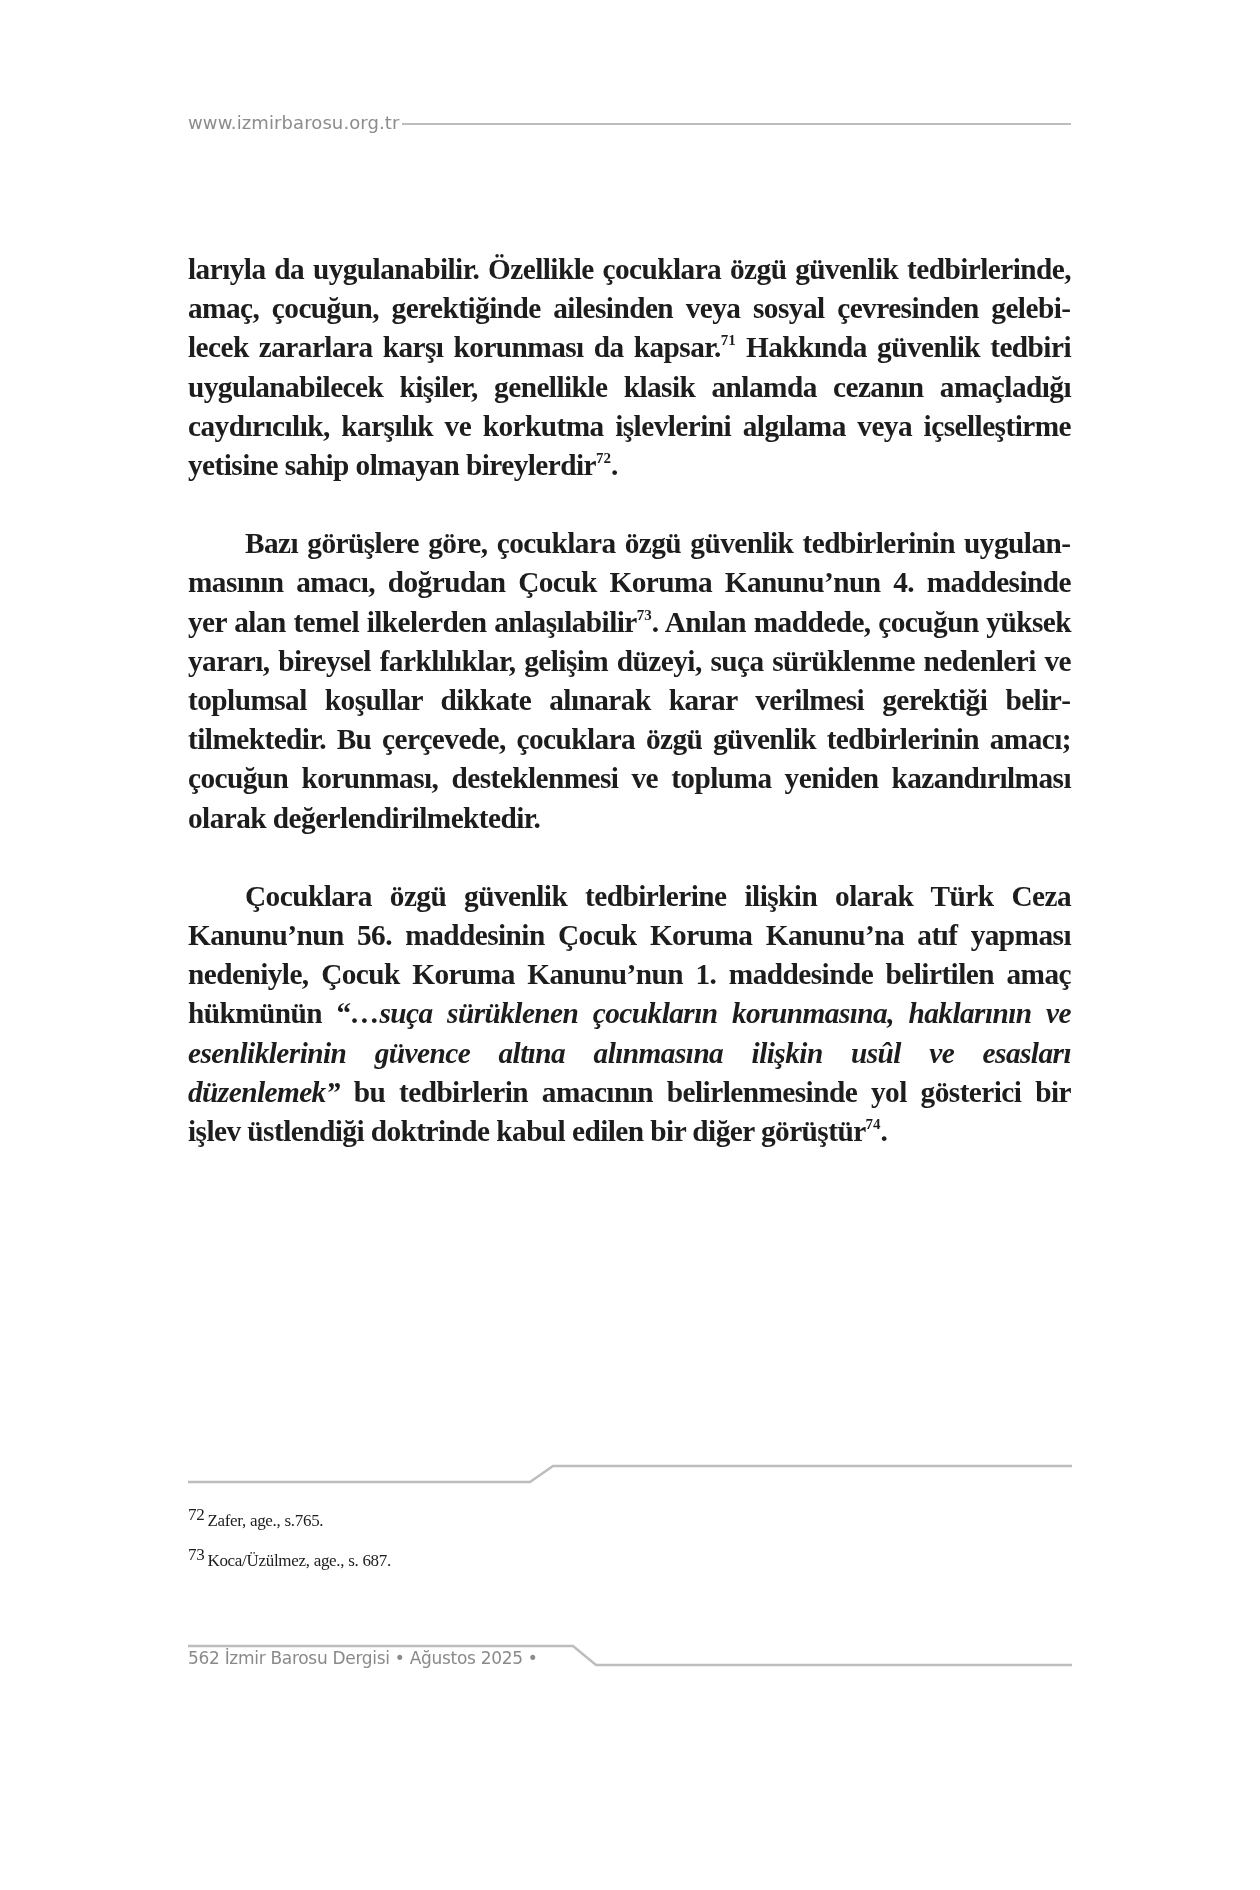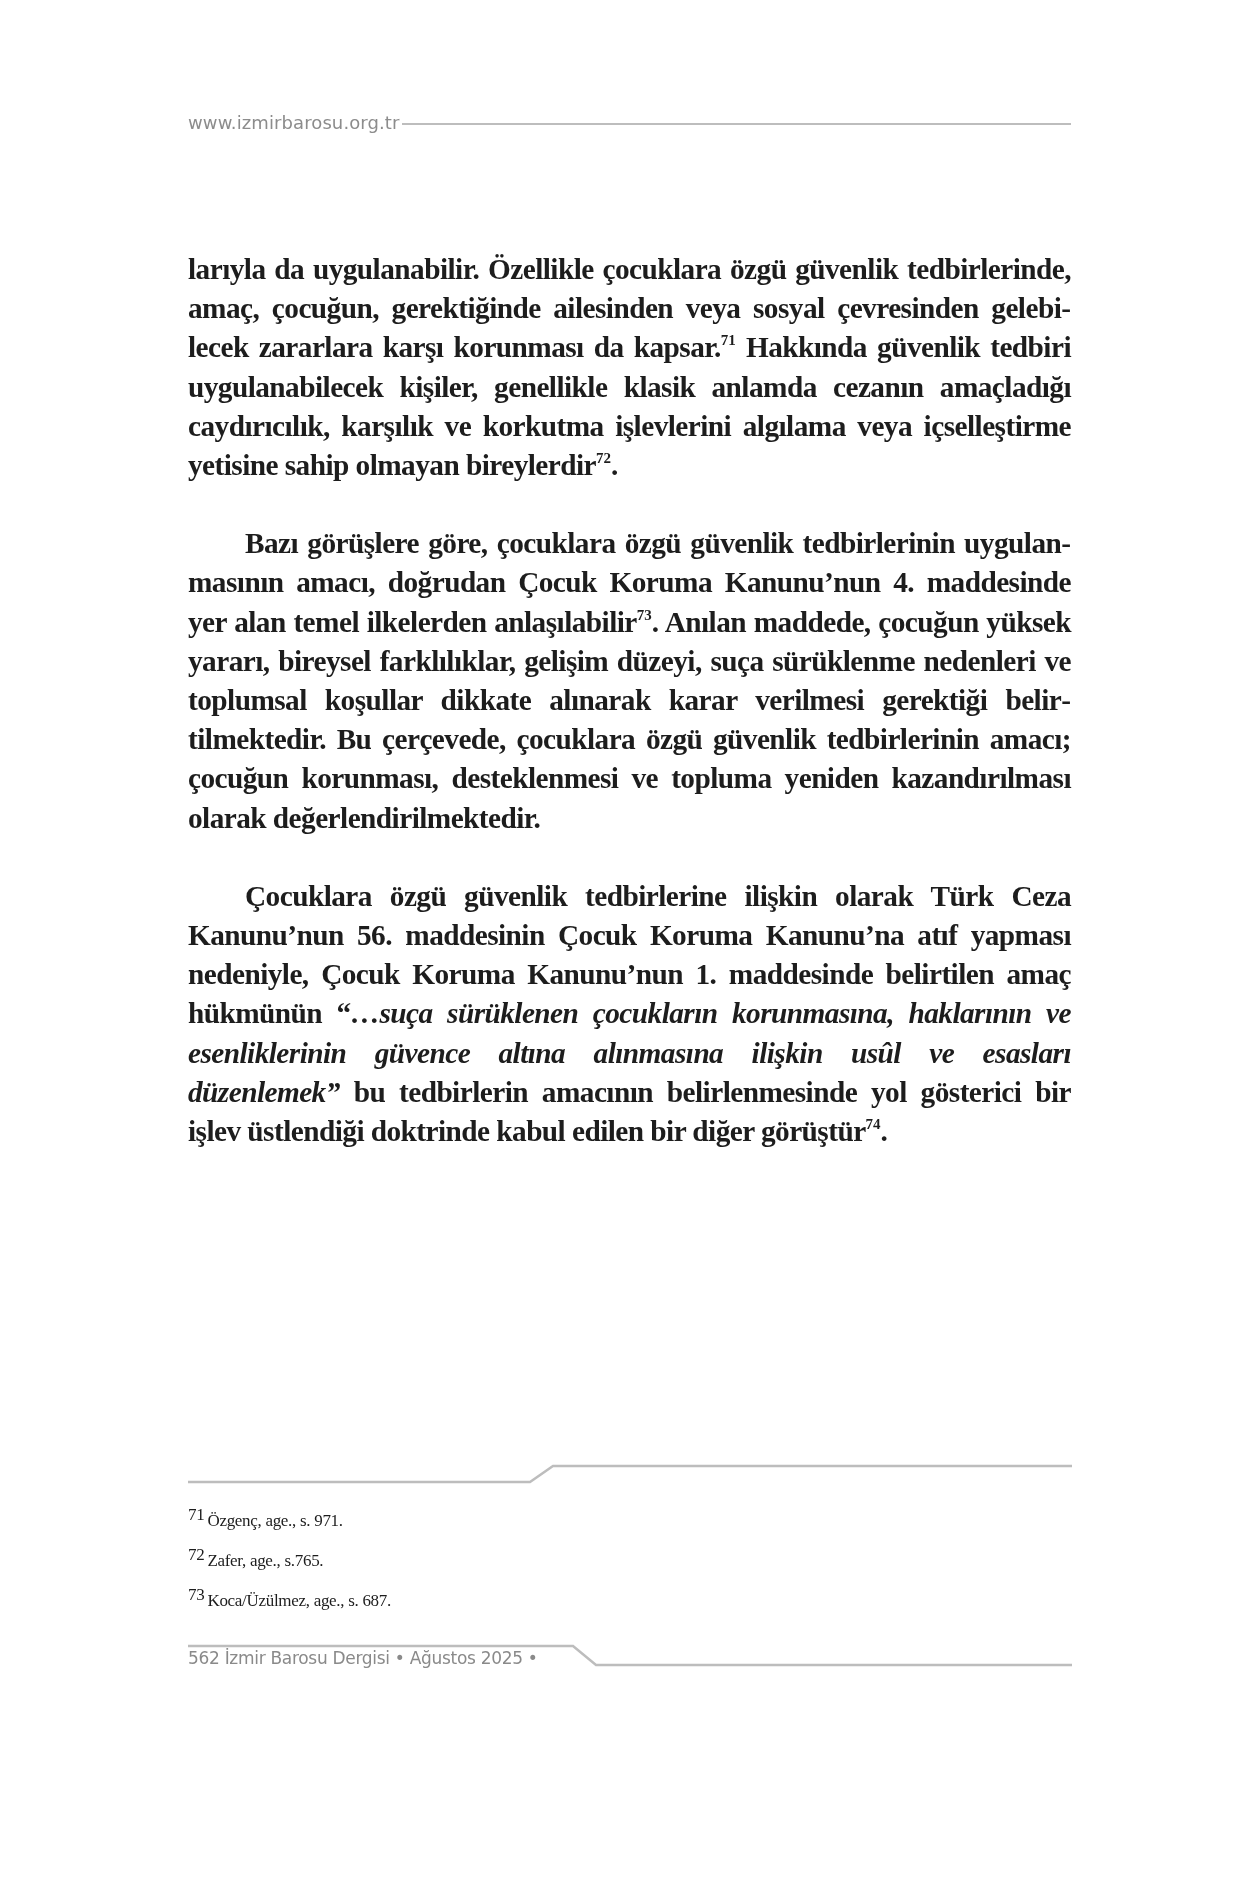--- a/index.html
+++ b/index.html
@@ -56,21 +56,20 @@
       <p><span>larıyla da uygulanabilir. Özellikle çocuklara özgü güvenlik tedbirlerinde, amaç, çocuğun, gerektiğinde ailesinden veya sosyal çevresinden gelebi­lecek zararlara karşı korunması da kapsar.</span><sup>71</sup><span> Hakkında güvenlik tedbiri uygulanabilecek kişiler, genellikle klasik anlamda cezanın amaçladığı caydırıcılık, karşılık ve korkutma işlevlerini algılama veya içselleştirme yetisine sahip olmayan bireylerdir</span><sup>72</sup><span>.</span></p>
       <p class="indent"><span>Bazı görüşlere göre, çocuklara özgü güvenlik tedbirlerinin uygulan­masının amacı, doğrudan Çocuk Koruma Kanunu’nun 4. maddesinde yer alan temel ilkelerden anlaşılabilir</span><sup>73</sup><span>. Anılan maddede, çocuğun yük­sek yararı, bireysel farklılıklar, gelişim düzeyi, suça sürüklenme nedenle­ri ve toplumsal koşullar dikkate alınarak karar verilmesi gerektiği belir­tilmektedir. Bu çerçevede, çocuklara özgü güvenlik tedbirlerinin amacı; çocuğun korunması, desteklenmesi ve topluma yeniden kazandırılması olarak değerlendirilmektedir.</span></p>
       <p class="indent"><span>Çocuklara özgü güvenlik tedbirlerine ilişkin olarak Türk Ceza Kanunu’nun 56. maddesinin Çocuk Koruma Kanunu’na atıf yapması nedeniyle, Çocuk Koruma Kanunu’nun 1. maddesinde belirtilen amaç hükmünün “</span><em>…suça sürüklenen çocukların korunmasına, haklarının ve esenliklerinin güvence altına alınmasına ilişkin usûl ve esasları düzenlemek”</em><span> bu tedbirlerin amacının belirlenmesinde yol gösterici bir işlev üstlendiği doktrinde kabul edilen bir diğer görüştür</span><sup>74</sup><span>.</span></p>
     </div>
 
   <svg class="fn-divider" viewBox="0 0 884 30">
     <polyline points="0,22 342,22 365,6 884,6" fill="none" stroke="#bdbdbd" stroke-width="2.5"></polyline>
   </svg>
 
   <div class="footnotes" id="footnotes">
-      <div class="fn"><span class="fn-num">71</span><span>Özgenç, age., s. 971.</span></div>
       <div class="fn"><span class="fn-num">72</span><span>Zafer, age., s.765.</span></div>
       <div class="fn"><span class="fn-num">73</span><span>Koca/Üzülmez, age., s. 687.</span></div>
     </div>
 
   <div class="footer">
     <svg class="footer-svg" viewBox="0 0 884 40">
       <polyline points="0,6 385,6 408,25 884,25" fill="none" stroke="#bdbdbd" stroke-width="2.5"></polyline>
     </svg>
     <span class="footer-text">562  İzmir Barosu Dergisi • Ağustos 2025 •</span>
   </div>

